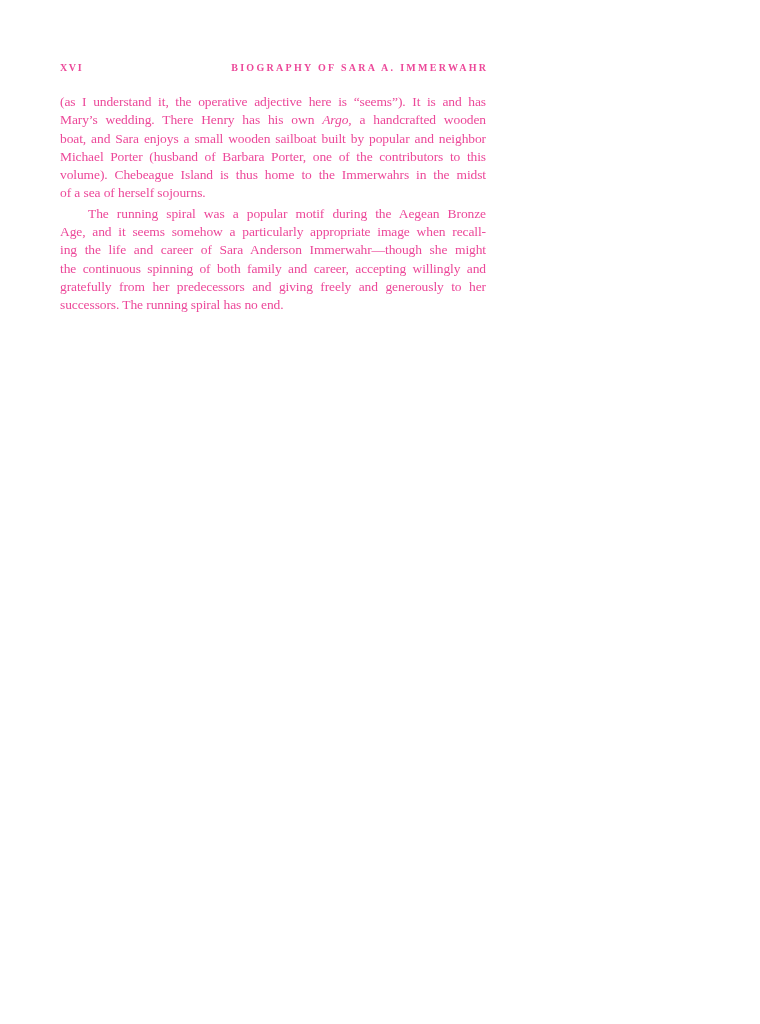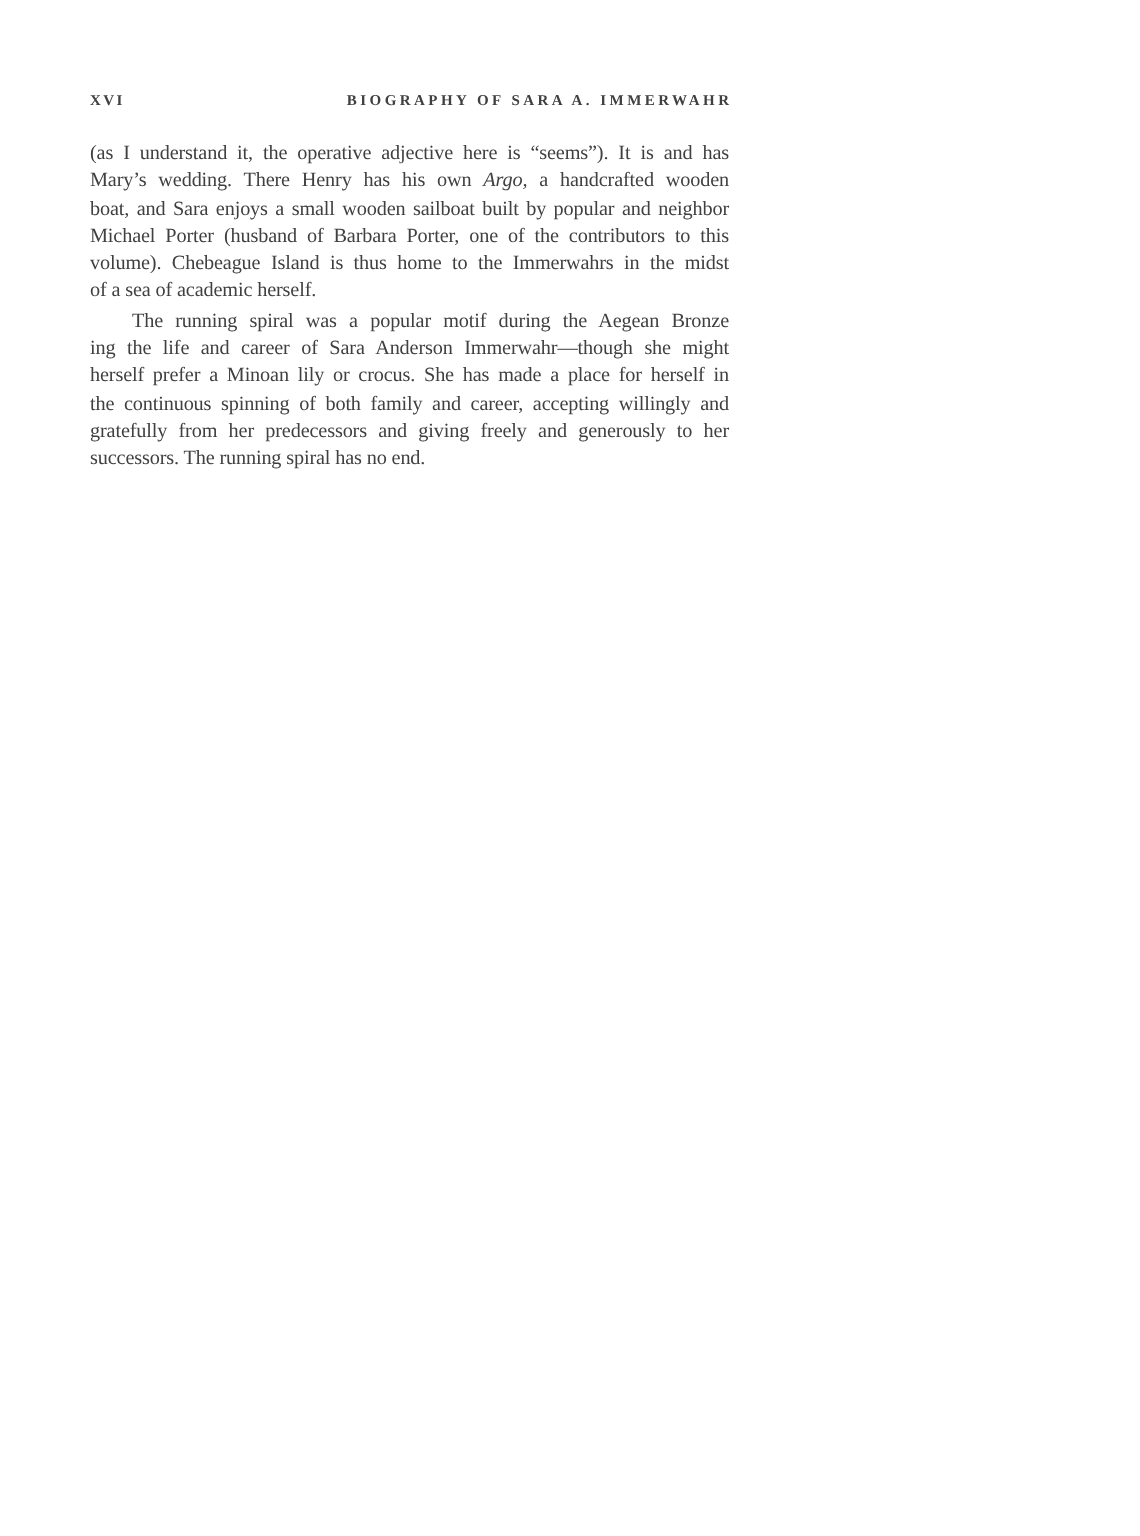--- a/index.html
+++ b/index.html
@@ -7,21 +7,21 @@
     padding: 0;
     background: #ffffff;
   }
   .page {
     position: relative;
     width: 760px;
     height: 1024px;
     background: #ffffff;
     overflow: hidden;
     font-family: "Liberation Serif", "DejaVu Serif", serif;
-    color: #404040;
+    color: #ec4899;
   }
   .header {
     position: absolute;
     left: 60px;
     top: 62px;
     width: 426px;
     display: flex;
     justify-content: space-between;
     align-items: baseline;
   }
@@ -66,24 +66,24 @@
     <span class="folio">XVI</span>
     <span class="running-title">BIOGRAPHY OF SARA A. IMMERWAHR</span>
   </div>
   <div class="body-text">
       <div class="paragraph">
         <div class="line"><span>(as I understand it, the operative adjective here is “seems”). It is and has</span></div>
         <div class="line"><span>Mary’s wedding. There Henry has his own </span><span class="italic">Argo,</span><span> a handcrafted wooden</span></div>
         <div class="line"><span>boat, and Sara enjoys a small wooden sailboat built by popular and neighbor</span></div>
         <div class="line"><span>Michael Porter (husband of Barbara Porter, one of the contributors to this</span></div>
         <div class="line"><span>volume). Chebeague Island is thus home to the Immerwahrs in the midst</span></div>
-        <div class="line line-last"><span>of a sea of academic herself.</span></div>
+        <div class="line line-last"><span>of a sea of herself sojourns.</span></div>
       </div>
       <div class="paragraph">
         <div class="line line-indent"><span>The running spiral was a popular motif during the Aegean Bronze</span></div>
+        <div class="line"><span>Age, and it seems somehow a particularly appropriate image when recall-</span></div>
         <div class="line"><span>ing the life and career of Sara Anderson Immerwahr—though she might</span></div>
-        <div class="line"><span>herself prefer a Minoan lily or crocus. She has made a place for herself in</span></div>
         <div class="line"><span>the continuous spinning of both family and career, accepting willingly and</span></div>
         <div class="line"><span>gratefully from her predecessors and giving freely and generously to her</span></div>
         <div class="line line-last"><span>successors. The running spiral has no end.</span></div>
       </div>
     </div>
 </div>
 
 </body></html>

